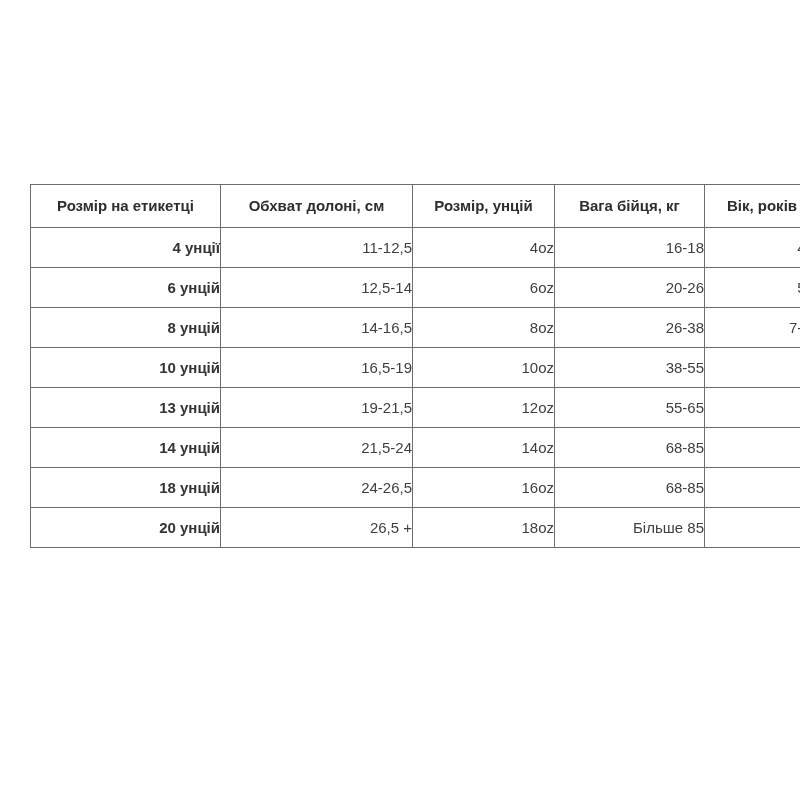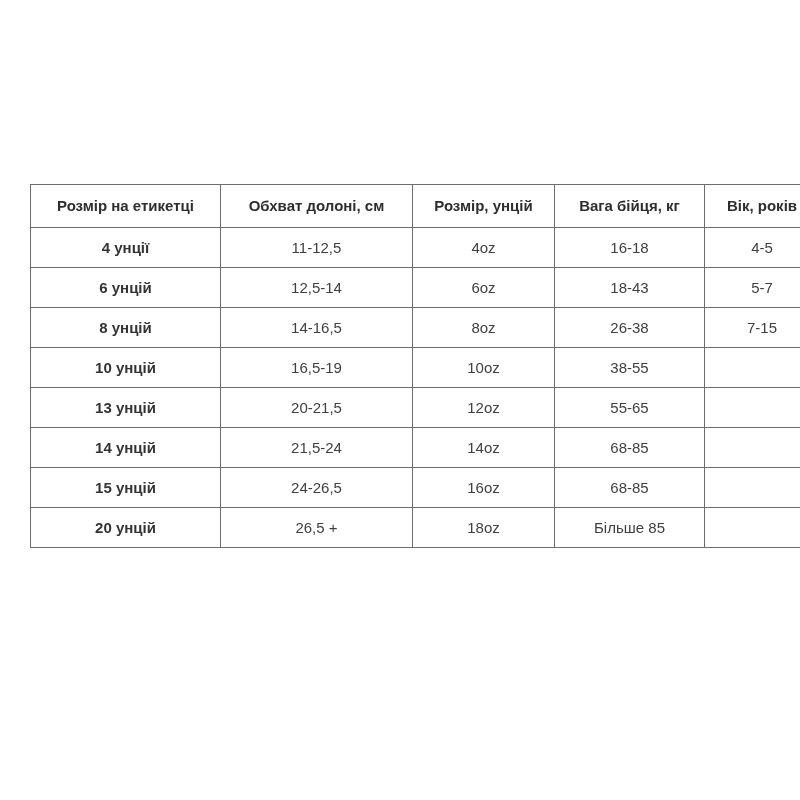--- a/index.html
+++ b/index.html
@@ -43,20 +43,21 @@
   }
   table.sizing th {
     height: 42px;
     font-weight: bold;
     color: #2e2e2e;
   }
   table.sizing td {
     height: 39px;
     color: #3f3f3f;
     font-weight: normal;
+    text-align: right;
   }
   table.sizing td.size-label {
     font-weight: bold;
     color: #333333;
   }
 </style>
 </head>
 <body>
 
 <div class="page">
@@ -83,53 +84,53 @@
           <td class="size-label">4 унції</td>
           <td>11-12,5</td>
           <td>4oz</td>
           <td>16-18</td>
           <td>4-5</td>
         </tr>
         <tr>
           <td class="size-label">6 унцій</td>
           <td>12,5-14</td>
           <td>6oz</td>
-          <td>18-43</td>
+          <td>20-26</td>
           <td>5-7</td>
         </tr>
         <tr>
           <td class="size-label">8 унцій</td>
           <td>14-16,5</td>
           <td>8oz</td>
           <td>26-38</td>
           <td>7-15</td>
         </tr>
         <tr>
           <td class="size-label">10 унцій</td>
           <td>16,5-19</td>
           <td>10oz</td>
           <td>38-55</td>
           <td></td>
         </tr>
         <tr>
           <td class="size-label">13 унцій</td>
-          <td>20-21,5</td>
+          <td>19-21,5</td>
           <td>12oz</td>
           <td>55-65</td>
           <td></td>
         </tr>
         <tr>
           <td class="size-label">14 унцій</td>
           <td>21,5-24</td>
           <td>14oz</td>
           <td>68-85</td>
           <td></td>
         </tr>
         <tr>
-          <td class="size-label">15 унцій</td>
+          <td class="size-label">18 унцій</td>
           <td>24-26,5</td>
           <td>16oz</td>
           <td>68-85</td>
           <td></td>
         </tr>
         <tr>
           <td class="size-label">20 унцій</td>
           <td>26,5 +</td>
           <td>18oz</td>
           <td>Більше 85</td>

